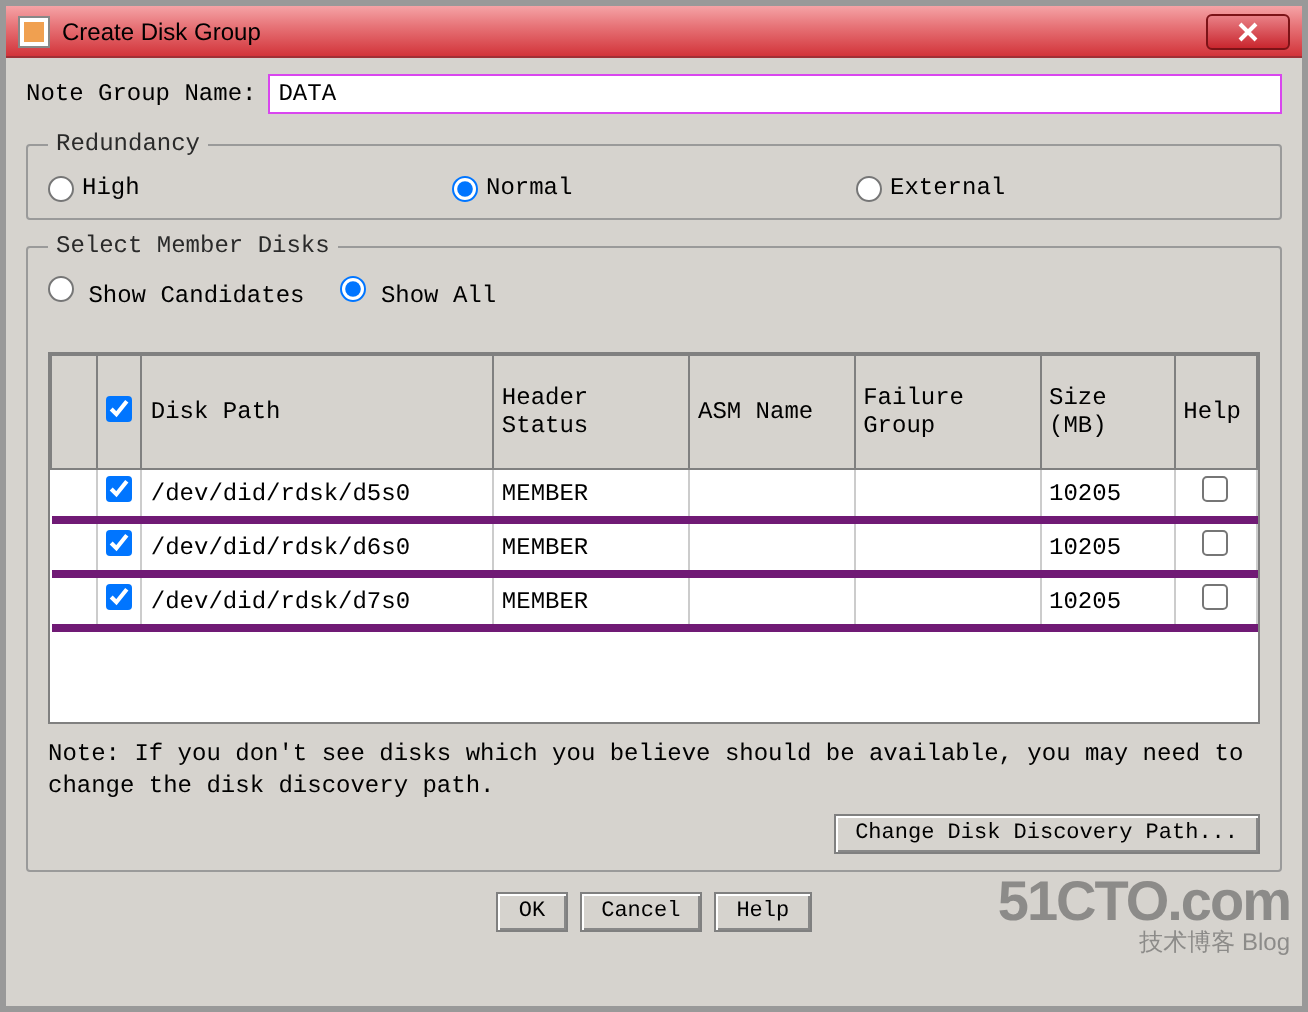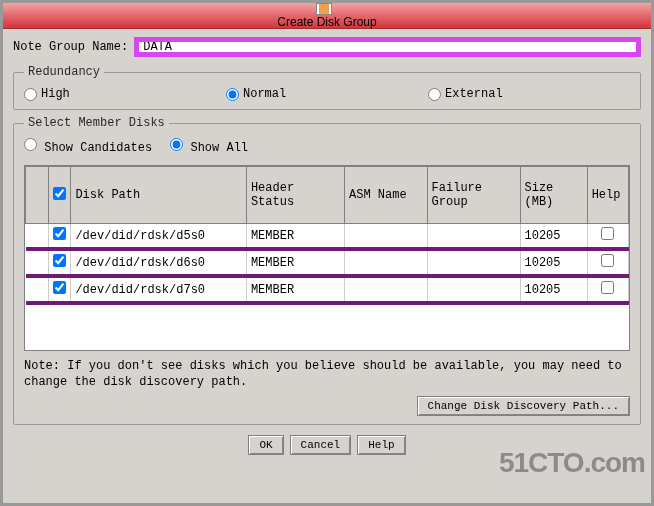--- a/index.html
+++ b/index.html
@@ -14,21 +14,20 @@
     overflow: hidden;
     border: 3px solid #999;
   }
   .titlebar {
     height: 26px;
     background: linear-gradient(180deg, #f5a3a6 0%, #e77478 40%, #d2343a 100%);
     display: flex;
     align-items: center;
     padding: 0 6px;
     border-bottom: 1px solid #a03036;
-    flex-direction: column;
   }
   .titlebar .app-icon {
     width: 16px; height: 16px;
     background: #fff;
     border: 1px solid #888;
     margin-right: 6px;
     display:flex;align-items:center;justify-content:center;
   }
   .title-text { color: #000; font-family: sans-serif; font-size: 12px; }
   .spacer { flex: 1; }
@@ -43,35 +42,35 @@
   }
   .client {
     background: #d6d3ce;
     height: calc(100% - 26px);
     padding: 8px 10px 6px 10px;
     position: relative;
   }
   .row-name { display:flex; align-items:center; margin-bottom:8px; }
   .row-name label { margin-right:6px; }
   .name-input {
-    flex:1; height:20px; border:5px solid #d946ef;
+    flex:1; height:20px; border:1px solid #d946ef;
     background:#fff; font-family:"Courier New",monospace; font-size:12px;
     padding:0 4px;
   }
   fieldset {
     border:1px solid #9a9a9a;
     border-radius:2px;
     margin:0 0 6px 0;
     padding:8px 10px;
   }
   legend { padding:0 4px; color:#2a2a2a; }
   .radio-row { display:flex; }
   .radio-item { flex:1; display:flex; align-items:center; gap:4px; }
   input[type=radio], input[type=checkbox] { margin:0; }
-  .subradio { display:flex; gap:18px; margin-bottom:10px; align-items:center; }
+  .subradio { display:flex; gap:18px; margin-bottom:21px; align-items:center; }
   .table-wrap {
     height:186px; border:1px solid #808080; background:#fff;
     overflow:hidden;
   }
   table { border-collapse:collapse; width:100%; font-family:"Courier New",monospace; font-size:12px; }
   th {
     background:#d6d3ce;
     border:1px solid #808080;
     text-align:left;
     font-weight:normal;
@@ -224,15 +223,16 @@
   </fieldset>
 
   <div class="bottom-buttons">
     <button class="btn">OK</button>
     <button class="btn">Cancel</button>
     <button class="btn">Help</button>
   </div>
 
   <div class="watermark">
     <div class="big">51CTO.com</div>
+    <div class="small">技术博客    Blog</div>
   </div>
 
 </div>
 
 </body></html>

